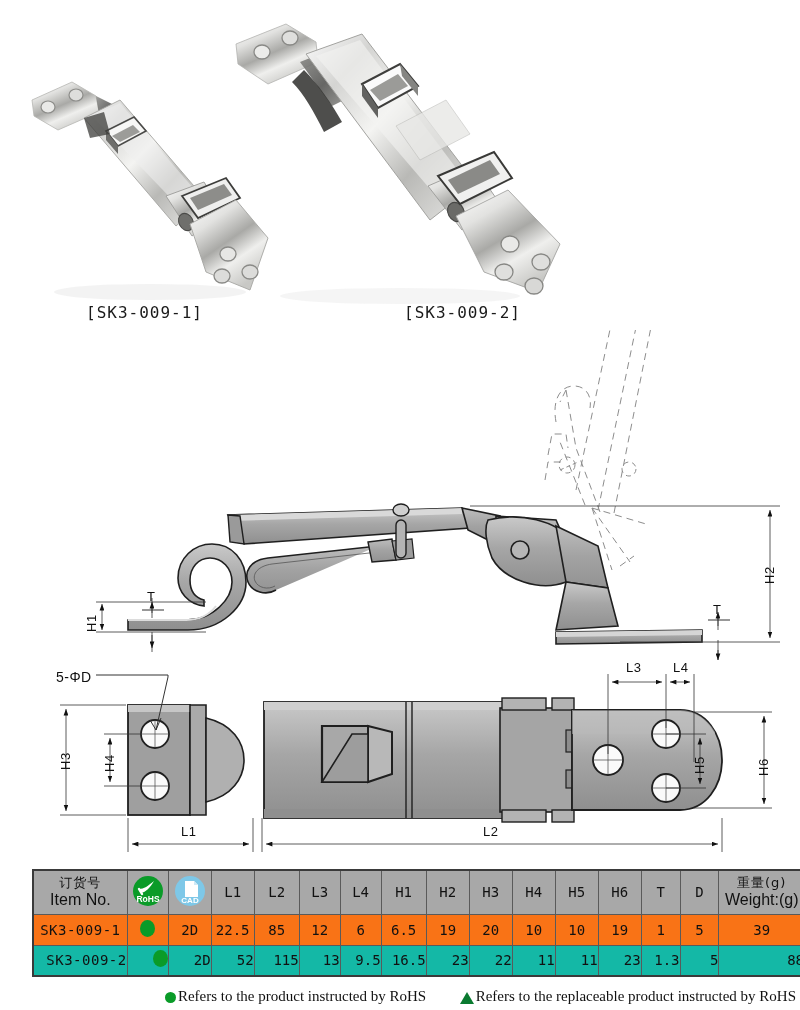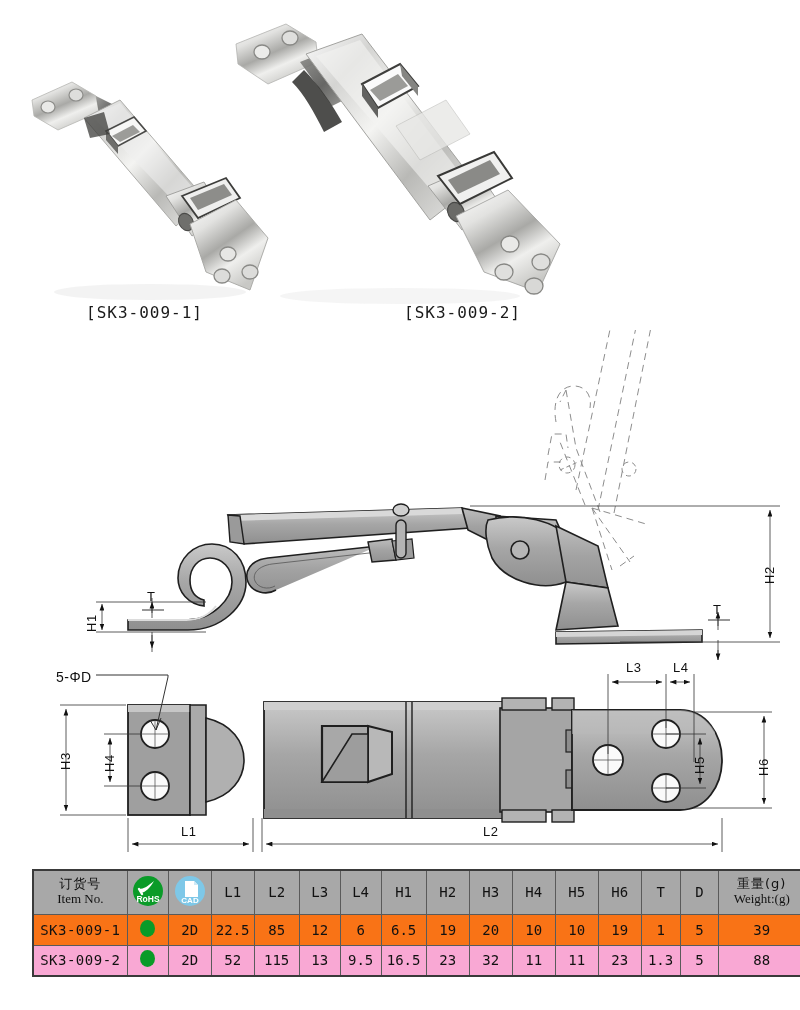--- a/index.html
+++ b/index.html
@@ -58,31 +58,31 @@
     color: #111;
     padding: 0;
   }
   table.spec thead th {
     background: #a8a8a8;
     height: 44px;
     font-weight: normal;
   }
   table.spec tbody tr { height: 31px; }
   tr.row-hl td { background: #f97316; }
-  tr.row-plain td { background: #f9a8d4; }
+  tr.row-plain td { background: #14b8a6; text-align: right; }
   .cn {
     font-family: "DejaVu Sans", sans-serif;
     font-size: 13px;
     display: block;
     line-height: 1.15;
     letter-spacing: 1px;
   }
   .en {
-    font-family: Liberation Serif, serif;
-    font-size: 13px;
+    font-family: Liberation Sans, sans-serif;
+    font-size: 16px;
     display: block;
     line-height: 1.15;
   }
   .hdr-stack { display: flex; flex-direction: column; align-items: center; justify-content: center; }
   .itemno-cell { font-family: "DejaVu Sans Mono","Liberation Mono",monospace; font-size: 15px; letter-spacing: 0.5px; }
 
   
   .badge { display: inline-block; vertical-align: middle; }
   .dot-green {
     display: inline-block; width: 15px; height: 17px; border-radius: 50%;
@@ -510,27 +510,32 @@
         <tr class="row-plain">
           <td class="itemno-cell">SK3-009-2</td>
           <td><span class="dot-green"></span></td>
           <td>2D</td>
           <td>52</td>
           <td>115</td>
           <td>13</td>
           <td>9.5</td>
           <td>16.5</td>
           <td>23</td>
-          <td>32</td>
+          <td>22</td>
           <td>11</td>
           <td>11</td>
           <td>23</td>
           <td>1.3</td>
           <td>5</td>
           <td>88</td>
         </tr>
       </tbody>
     </table>
   </div>
 
 
+  <div class="foot-en">
+    <span class="mark-dot"></span><span>Refers to the product instructed by RoHS</span>
+    <span class="gap"></span>
+    <span class="mark-tri"></span><span>Refers to the replaceable product instructed by RoHS</span>
+  </div>
 
 </div>
 
 </body></html>

